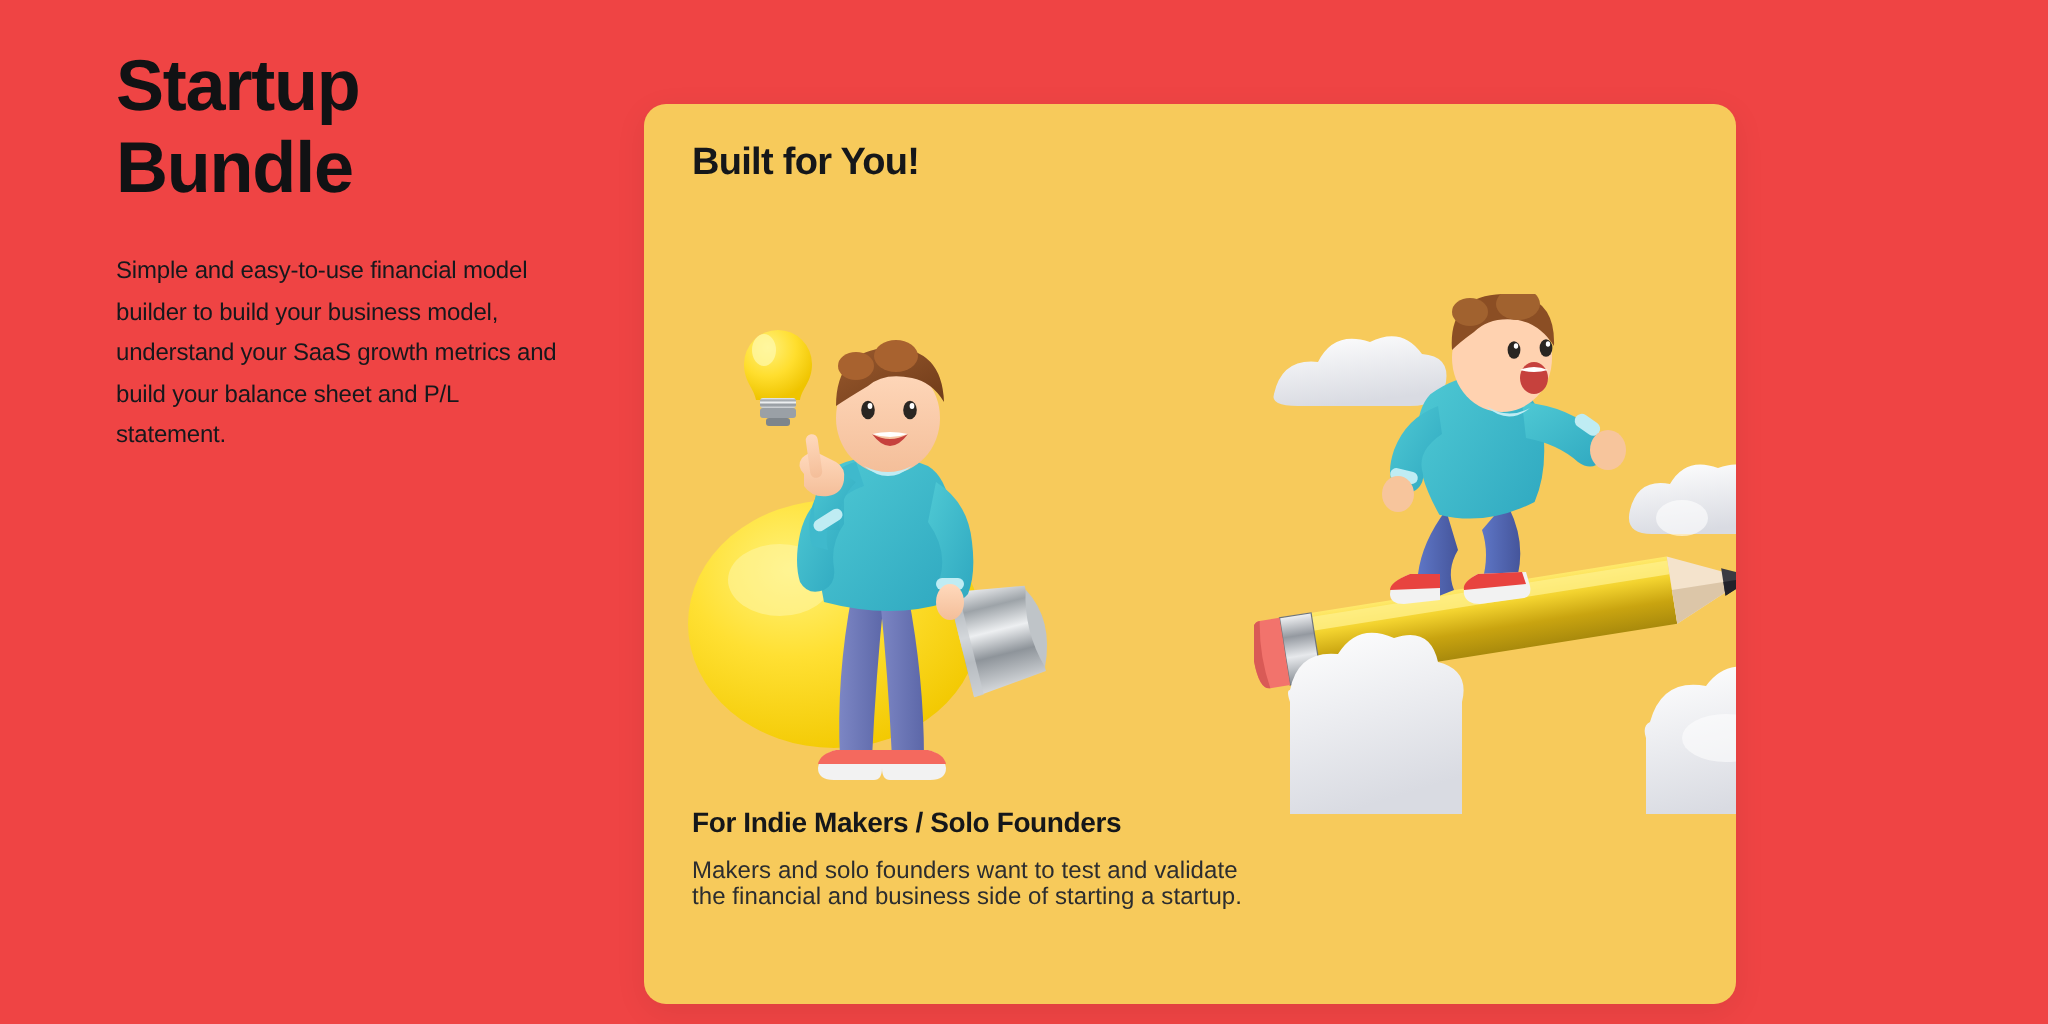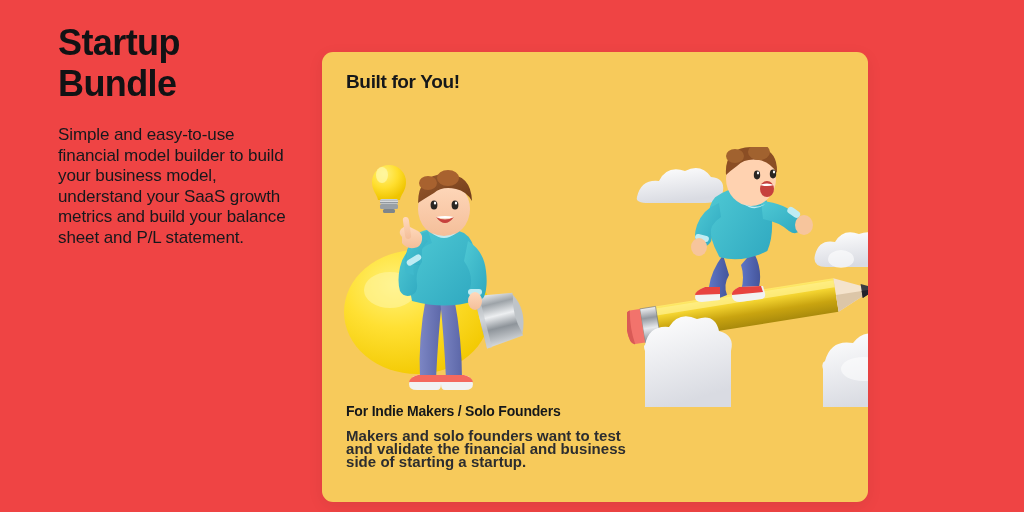--- a/index.html
+++ b/index.html
@@ -10,21 +10,21 @@
     overflow:hidden;
   }
   .page { position:relative; width:1024px; height:512px; background:#ef4444; }
 
   
   .left-col { position:absolute; left:58px; top:22px; width:250px; }
   .hl { font-size:36px; font-weight:900; line-height:41px; color:#111214;
         letter-spacing:-0.6px; white-space:nowrap; }
   .hl-hi { display:inline-block; background:#FBE25C; border-radius:22px;
            padding:1px 12px 3px 10px; margin-left:-10px; }
-  .lead { margin-top:21px; font-size:17px; line-height:20.5px; color:#16181c;
+  .lead { margin-top:21px; font-size:12px; line-height:20.5px; color:#16181c;
           letter-spacing:-0.1px; width:228px; }
 
   
   .panel { position:absolute; left:322px; top:28px; width:546px; height:450px;
            background:#F7CA5B; border-radius:11px;
            box-shadow:0 4px 16px rgba(0,0,0,.07); overflow:hidden;margin-top:24px; }
   .panel-head { position:absolute; left:24px; top:19px; width:560px; }
   .panel-title { font-size:19px; font-weight:800; color:#15171a; letter-spacing:-0.35px; }
   .panel-sub { margin-top:12px; font-size:9.2px; font-weight:600; color:#2a2b2d;
                letter-spacing:.05px; }
@@ -35,21 +35,21 @@
   .ill-left  { left:0px;   width:305px; }
   .ill-right { left:305px; width:305px; }
 
   
   .cards { position:absolute; left:0; top:352px; width:610px; }
   .card { position:absolute; top:0; }
   .card-l { left:24px; width:285px; }
   .card-r { left:314px; width:280px; }
   .card-h { font-size:14px; font-weight:800; color:#15171a; line-height:15.5px;
             letter-spacing:-0.2px; }
-  .card-p { margin-top:9px; font-size:15px; font-weight:700; color:#2c2d2f;
+  .card-p { margin-top:9px; font-size:12px; font-weight:400; color:#2c2d2f;
             line-height:13px; letter-spacing:.04px; }
 </style>
 </head>
 <body>
 
 <div class="page">
 
   <div class="left-col">
     <div class="hl">Startup</div>
     <div class="hl">Bundle</div>

